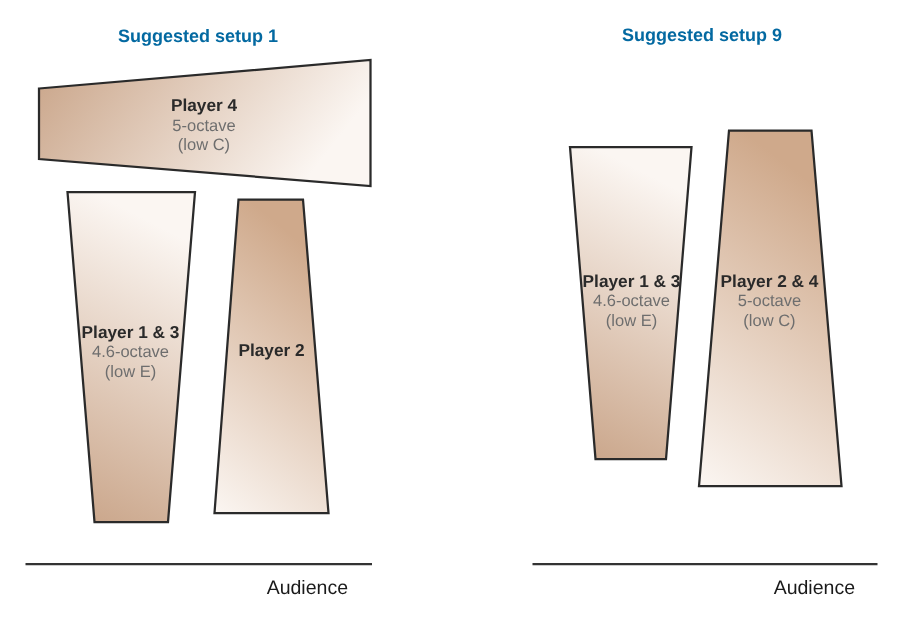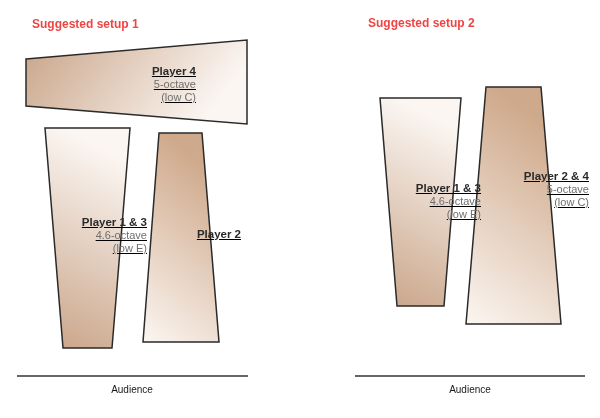--- a/index.html
+++ b/index.html
@@ -1,28 +1,28 @@
 <!DOCTYPE html>
 <html><head>
 <meta charset="utf-8">
 <style>
   html,body{margin:0;padding:0;background:#ffffff;}
   body{width:600px;height:418px;position:relative;overflow:hidden;font-family:"Liberation Sans",sans-serif;}
-  .title{position:absolute;font-weight:bold;font-size:12px;color:#ef4444;width:200px;}
+  .title{position:absolute;font-weight:bold;font-size:12px;color:#0369a1;text-align:center;width:200px;}
   svg{position:absolute;left:0;top:0;}
-  .lbl{position:absolute;text-align:right;width:120px;font-size:11px;line-height:13px;text-decoration:underline;}
+  .lbl{position:absolute;text-align:center;width:120px;font-size:11px;line-height:13px;}
   .lbl .name{font-weight:bold;color:#2a2a2a;font-size:11.5px;}
   .lbl .sub{color:#6e6e6e;}
-  .aud{position:absolute;font-size:10px;color:#1a1a1a;text-align:center;width:200px;}
+  .aud{position:absolute;font-size:13px;color:#1a1a1a;text-align:right;width:200px;}
 </style>
 </head>
 <body>
 
 <div class="title" style="left:32px;top:17px;">Suggested setup 1</div>
-<div class="title" style="left:368px;top:16px;">Suggested setup 2</div>
+<div class="title" style="left:368px;top:16px;">Suggested setup 9</div>
 
 <svg width="600" height="418">
   <defs>
     <linearGradient id="gH" x1="0" y1="0" x2="1" y2="0.3">
       <stop offset="0" stop-color="#c9a488"></stop>
         <stop offset="1" stop-color="#fbf6f2"></stop>
     </linearGradient>
     <linearGradient id="gDown" x1="0.2" y1="0" x2="0" y2="1">
       <stop offset="0" stop-color="#fbf6f2"></stop>
         <stop offset="1" stop-color="#c9a488"></stop>
@@ -55,20 +55,20 @@
 </div>
 <div class="lbl" style="left:121px;top:228px;">
   <div class="name">Player 2</div>
 </div>
 
 <div class="lbl" style="left:361px;top:182px;">
   <div class="name">Player 1 &amp; 3</div>
   <div class="sub">4.6-octave</div>
   <div class="sub">(low E)</div>
 </div>
-<div class="lbl" style="left:453px;top:170px;padding-left:16px;">
+<div class="lbl" style="left:453px;top:182px;">
   <div class="name">Player 2 &amp; 4</div>
   <div class="sub">5-octave</div>
   <div class="sub">(low C)</div>
 </div>
 
 <div class="aud" style="left:32px;top:384px;">Audience</div>
 <div class="aud" style="left:370px;top:384px;">Audience</div>
 
 </body></html>

